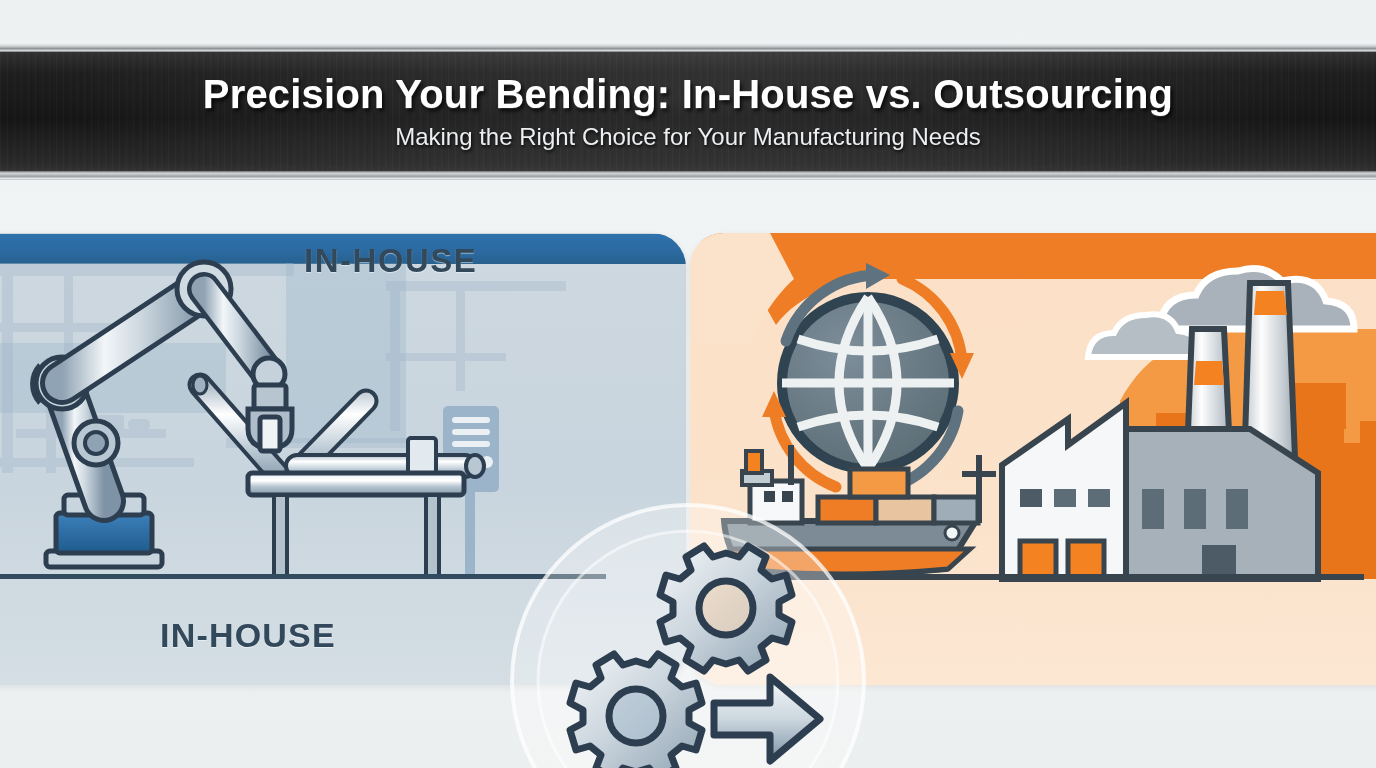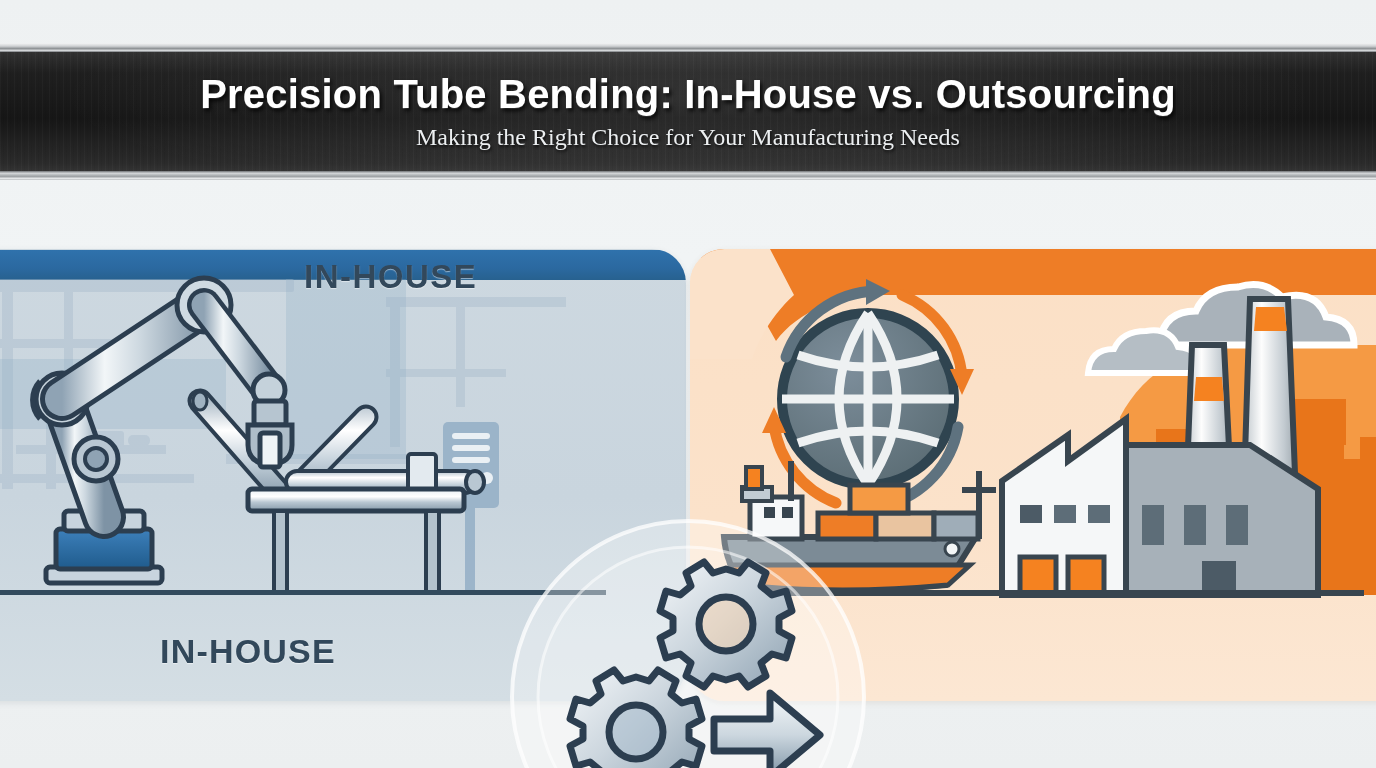--- a/index.html
+++ b/index.html
@@ -31,24 +31,24 @@
     background:linear-gradient(180deg,#6e7174 0%,#d4d7d9 25%,#9ca0a3 60%,#e9ebec 85%,#b6babc 100%);}
   .banner-inner{position:absolute;left:0;top:0;width:100%;height:100%;
     display:flex;flex-direction:column;align-items:center;justify-content:center;}
   .title{
     color:#ffffff;font-size:40px;font-weight:bold;letter-spacing:.2px;
     text-shadow:2px 3px 4px rgba(0,0,0,.85),0 1px 0 rgba(255,255,255,.25);
     white-space:nowrap;margin:0;line-height:1.05;}
   .subtitle{
     color:#eceff1;font-size:24px;font-weight:normal;
     text-shadow:1px 2px 3px rgba(0,0,0,.8);
-    white-space:nowrap;margin:9px 0 0 0;line-height:1.1;font-family:Liberation Serif, serif;}
+    white-space:nowrap;margin:9px 0 0 0;line-height:1.1;}
 
   
-  .panels{position:absolute;left:0;top:249px;width:1376px;height:452px;text-align:center;}
+  .panels{position:absolute;left:0;top:233px;width:1376px;height:452px;text-align:center;}
 
   .panel{position:absolute;top:0;height:452px;overflow:hidden;}
   .panel-left{left:-14px;width:700px;border-radius:0 34px 34px 0;
     background:linear-gradient(180deg,#cdd8e0 0%,#c9d5de 55%,#d4dee4 100%);
     box-shadow:0 2px 6px rgba(40,60,80,.10);}
   .panel-right{left:690px;width:700px;border-radius:34px 0 0 34px;
     background:linear-gradient(180deg,#fbe0c6 0%,#fbe2ca 60%,#fce7d3 100%);
     box-shadow:0 2px 6px rgba(120,80,40,.10);}
 
   .topbar-blue{position:absolute;left:0;top:1px;width:700px;height:30px;
@@ -72,21 +72,21 @@
 </style>
 </head>
 <body>
 
 <div class="stage">
 
   <div class="banner">
     <div class="brush"></div>
     <div class="sheen"></div>
     <div class="banner-inner">
-      <div class="title">Precision Tube Bending: In-House vs. Outsourcing</div>
+      <div class="title">Precision Your Bending: In-House vs. Outsourcing</div>
       <div class="subtitle">Making the Right Choice for Your Manufacturing Needs</div>
     </div>
   </div>
   <div class="chrome-top"></div>
   <div class="chrome-bot"></div>
 
   <div class="panels">
 
     <div class="panel panel-left">
       <div class="topbar-blue"></div>

